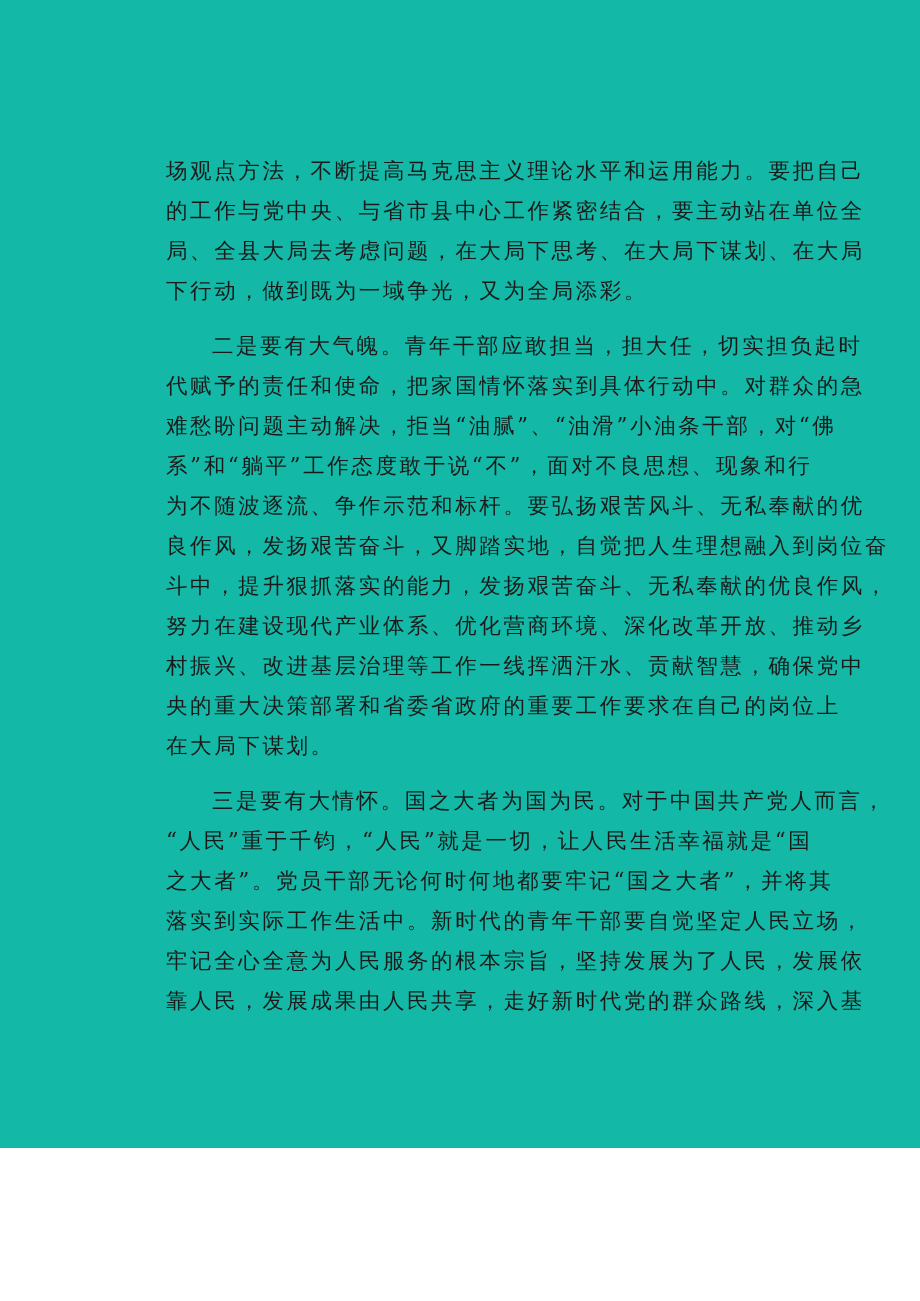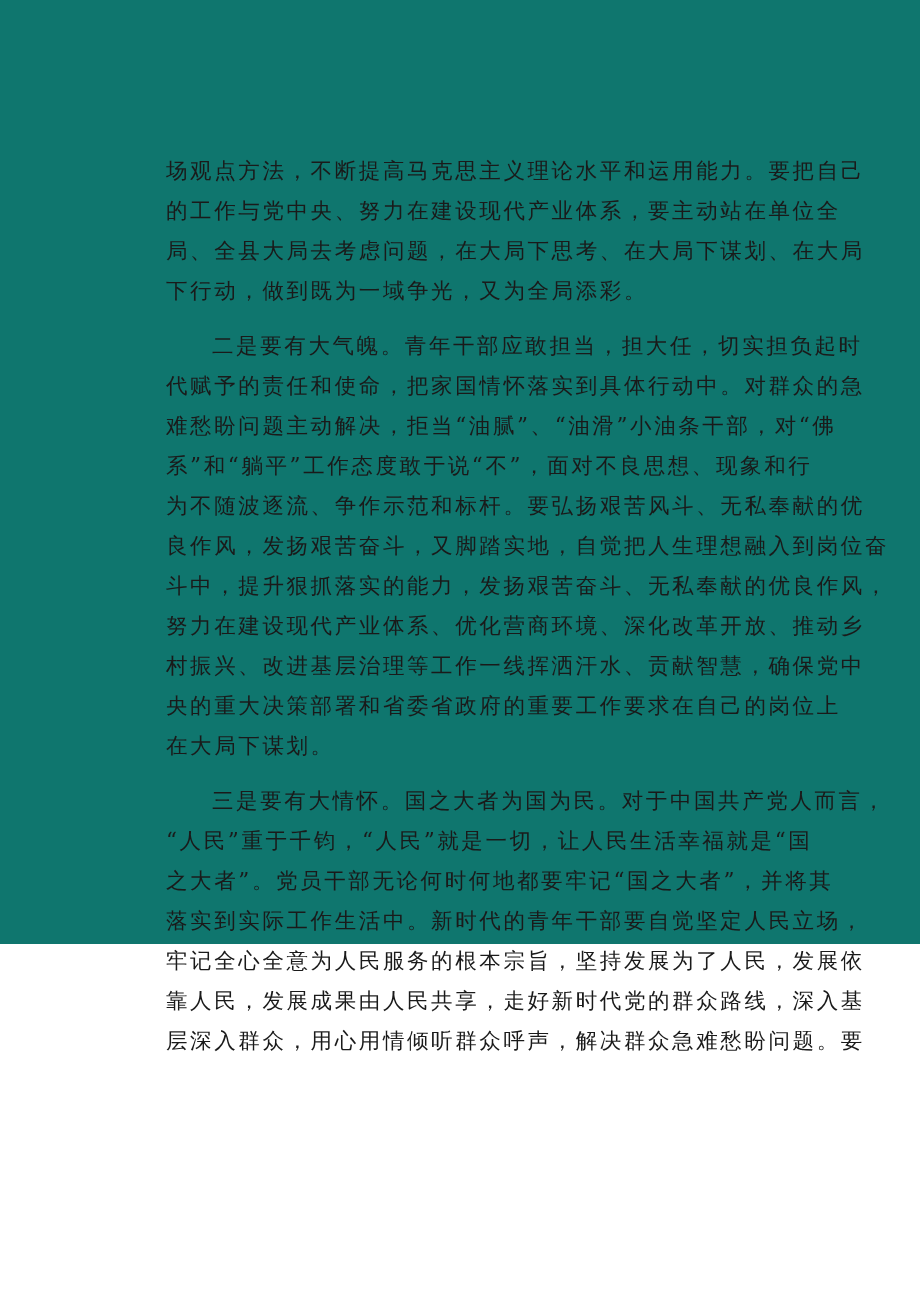--- a/index.html
+++ b/index.html
@@ -1,18 +1,18 @@
 <!DOCTYPE html>
 <html><head>
 <meta charset="utf-8">
 <style>
   html, body { margin: 0; padding: 0; background: #ffffff; }
   body { width: 920px; height: 1301px; position: relative; overflow: hidden; }
   .page {
-    position: absolute; left: 0; top: 0; width: 920px; height: 944px; background: #0f766e;
+    position: absolute; left: 0; top: 0; width: 920px; height: 1148px; background: #14b8a6;
   }
   .text-block {
     position: absolute; left: 166px; top: 151px; width: 600px;
     font-family: "DejaVu Serif", "Liberation Serif", serif;
     font-size: 21.5px; color: #1a1a1a;
     letter-spacing: 2.6px;
   }
   .line {
     display: block; height: 40px; line-height: 40px; white-space: nowrap;
   }
@@ -20,21 +20,21 @@
   .indent { padding-left: 46px; text-align: center; }
 </style>
 </head>
 <body>
 
 <div class="page">
   <div class="text-block">
 
     <div>
       <span class="line">场观点方法，不断提高马克思主义理论水平和运用能力。要把自己</span>
-      <span class="line">的工作与党中央、努力在建设现代产业体系，要主动站在单位全</span>
+      <span class="line">的工作与党中央、与省市县中心工作紧密结合，要主动站在单位全</span>
       <span class="line">局、全县大局去考虑问题，在大局下思考、在大局下谋划、在大局</span>
       <span class="line">下行动，做到既为一域争光，又为全局添彩。</span>
     </div>
     <div class="para-gap"></div>
 
     <div>
       <span class="line indent">二是要有大气魄。青年干部应敢担当，担大任，切实担负起时</span>
       <span class="line">代赋予的责任和使命，把家国情怀落实到具体行动中。对群众的急</span>
       <span class="line">难愁盼问题主动解决，拒当“油腻”、“油滑”小油条干部，对“佛</span>
       <span class="line">系”和“躺平”工作态度敢于说“不”，面对不良思想、现象和行</span>
@@ -48,17 +48,16 @@
     </div>
     <div class="para-gap"></div>
 
     <div>
       <span class="line indent">三是要有大情怀。国之大者为国为民。对于中国共产党人而言，</span>
       <span class="line">“人民”重于千钧，“人民”就是一切，让人民生活幸福就是“国</span>
       <span class="line">之大者”。党员干部无论何时何地都要牢记“国之大者”，并将其</span>
       <span class="line">落实到实际工作生活中。新时代的青年干部要自觉坚定人民立场，</span>
       <span class="line">牢记全心全意为人民服务的根本宗旨，坚持发展为了人民，发展依</span>
       <span class="line">靠人民，发展成果由人民共享，走好新时代党的群众路线，深入基</span>
-      <span class="line">层深入群众，用心用情倾听群众呼声，解决群众急难愁盼问题。要</span>
     </div>
 
   </div>
 </div>
 
 </body></html>

